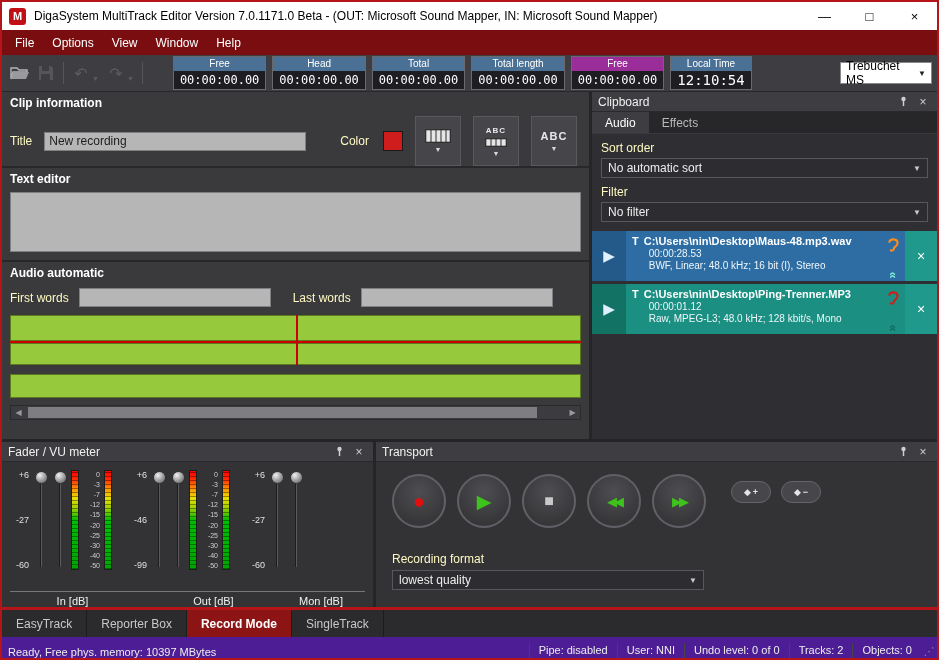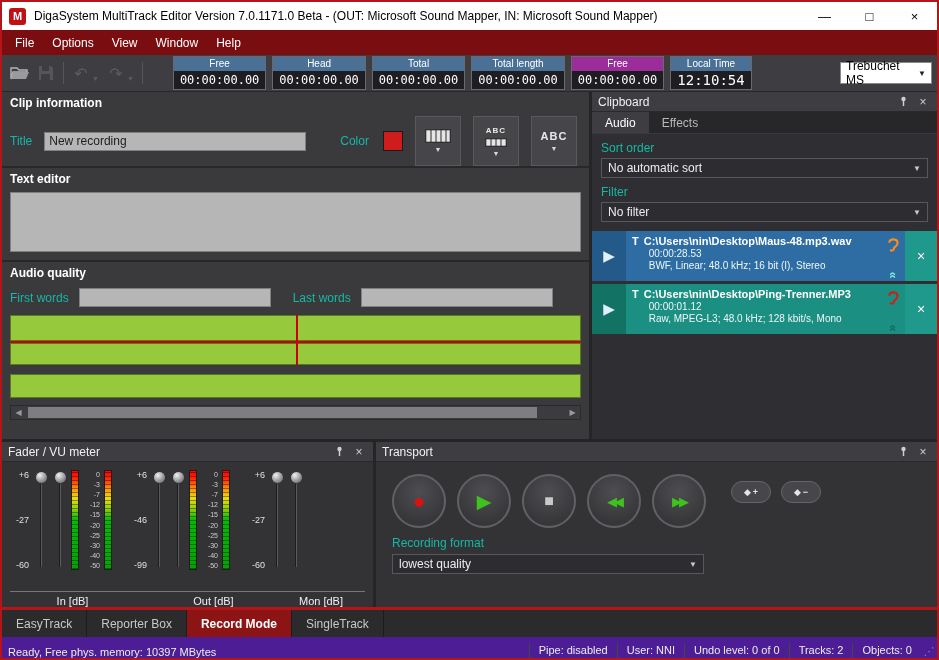--- a/index.html
+++ b/index.html
@@ -38,21 +38,21 @@
   .font-combo { margin-left:auto; width:92px; height:22px; background:#fff; color:#000;
     font-size:12px; display:flex; align-items:center; justify-content:space-between;
     padding:0 5px; border:1px solid #888; }
   .font-combo .arrow { font-size:8px; color:#222; }
 
   
   .main { flex:1; min-height:0; display:flex; }
   .left-col { width:590px; flex:none; display:flex; flex-direction:column; background:#3a3a3d;
     border-right:3px solid #252528; }
   .section-header { font-size:12px; font-weight:bold; color:#fff; padding:4px 8px; }
-  .panel-label { font-size:12px; color:#14b8a6; }
+  .panel-label { font-size:12px; color:#fef9c3; }
 
   .clip-info { height:76px; flex:none; border-bottom:2px solid #28282b; }
   .clip-row { display:flex; align-items:center; padding:0 8px; height:54px; }
   .gray-input { background:#b6b6b6; border:1px solid #808084; color:#1d1d1d; font-size:12px;
     height:19px; padding:0 4px; font-family:"Liberation Sans", sans-serif; }
   .title-input { width:262px; margin-left:12px; }
   .color-label { margin-left:34px; }
   .color-swatch { width:20px; height:20px; background:#cf1d1d; border:1px solid #1a1a1a; margin-left:14px; }
   .icon-drop-btn { margin-left:12px; width:46px; height:50px; background:#46464a;
     border:1px solid #5a5a5e; display:flex; flex-direction:column; align-items:center;
@@ -146,21 +146,21 @@
     background:radial-gradient(circle at 50% 32%, #4e4e52, #37373a 72%);
     border:2px solid #606066; display:flex; align-items:center; justify-content:center; }
   .glyph-record { color:#e01010; font-size:20px; }
   .glyph-play { color:#3ec21c; font-size:19px; }
   .glyph-stop { color:#c9c9c9; font-size:16px; }
   .glyph-seek { color:#3ec21c; font-size:13px; letter-spacing:-3px; }
   .small-btns { margin-left:14px; margin-top:7px; display:flex; gap:10px; }
   .small-btn { width:40px; height:22px; border-radius:11px; background:#47474b; border:1px solid #66666a;
     display:flex; align-items:center; justify-content:center; gap:2px; color:#e4e4e4; }
   .small-btn .d { font-size:9px; } .small-btn .s { font-size:9px; font-weight:bold; }
-  .rec-format-label { margin-top:8px; }
+  .rec-format-label { margin-top:24px; }
   .rec-combo { width:312px; margin:4px 0 0; }
 
   
   .tabbar { height:30px; flex:none; background:#2b2b2e; border-top:3px solid var(--accent-red,#b51418);
     display:flex; }
   .mode-tab { padding:0 14px; display:flex; align-items:center; font-size:12px; color:#c8c8c8;
     border-right:1px solid #1c1c1e; }
   .mode-tab.active { background:var(--tab-active-red,#8c1414); color:#fff;font-weight:bold; }
   .statusbar { height:21px; flex:none; background:#4c1d95; color:#ededed; font-size:11px;
     display:flex; align-items:flex-end; padding:0 0 0 6px; }
@@ -283,21 +283,21 @@
           </div>
         </div>
       </div>
 
       <div class="text-editor">
         <div class="section-header">Text editor</div>
         <textarea class="text-area" style=""></textarea>
       </div>
 
       <div class="audio-recorder">
-        <div class="section-header">Audio quality</div>
+        <div class="section-header">Audio automatic</div>
         <div class="words-row">
           <span class="panel-label">First words</span>
           <input class="gray-input words-input" style="">
           <span class="panel-label last-words-label">Last words</span>
           <input class="gray-input words-input" style="">
         </div>
         <div class="wave-main">
           <div class="wave-bar1"></div>
           <div class="wave-divider"></div>
           <div class="wave-bar2"></div>

